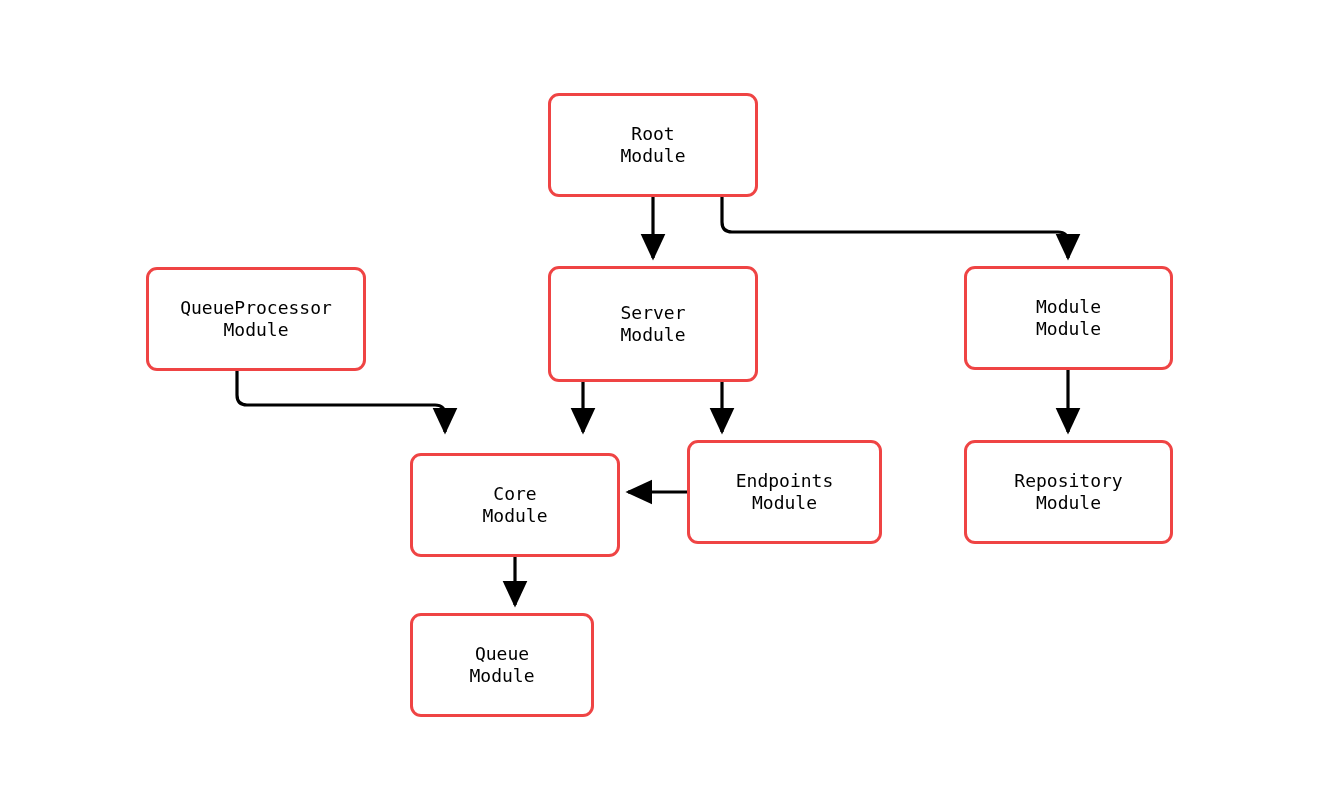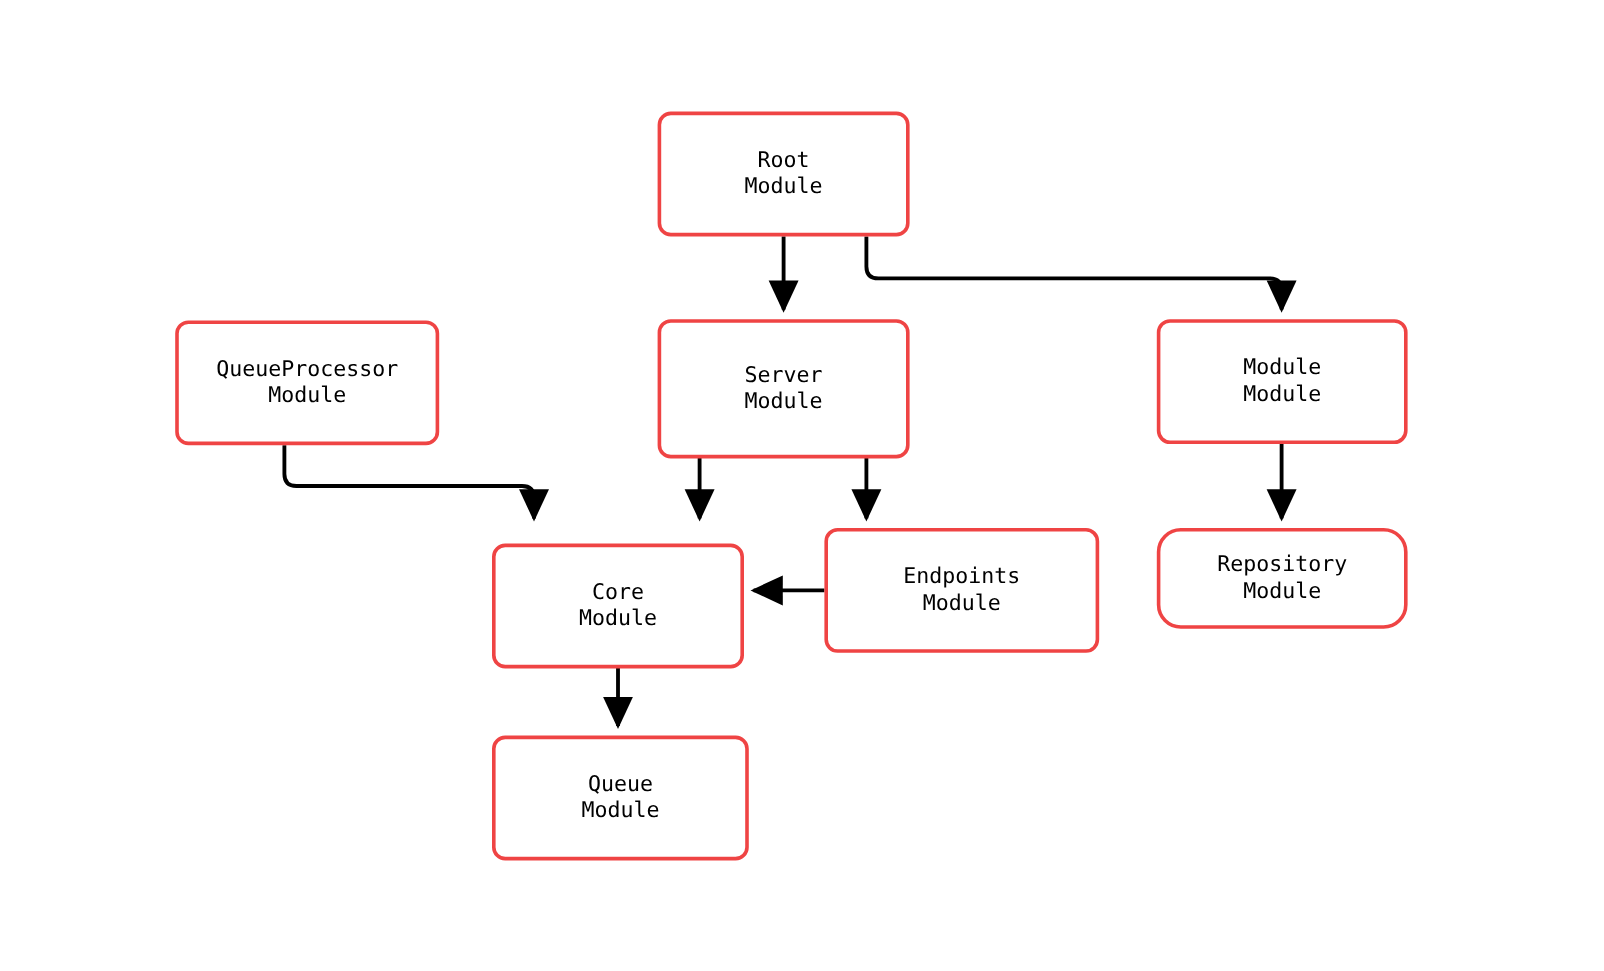--- a/index.html
+++ b/index.html
@@ -84,27 +84,27 @@
         <div class="node-label">Module</div>
       </div>
       <div class="node" style="left: 964px; top: 266px; width: 209px; height: 104px;">
         <div class="node-label">Module</div>
         <div class="node-label">Module</div>
       </div>
       <div class="node" style="left: 410px; top: 440px; width: 210px; height: 104px; margin-top: 13px;">
         <div class="node-label">Core</div>
         <div class="node-label">Module</div>
       </div>
-      <div class="node" style="left: 687px; top: 440px; width: 229px; height: 104px;">
+      <div class="node" style="left: 687px; top: 440px; width: 195px; height: 104px;">
         <div class="node-label">Endpoints</div>
         <div class="node-label">Module</div>
       </div>
-      <div class="node" style="left: 964px; top: 440px; width: 209px; height: 84px; border-radius: 20px;">
+      <div class="node" style="left: 964px; top: 440px; width: 209px; height: 104px;">
         <div class="node-label">Repository</div>
         <div class="node-label">Module</div>
       </div>
-      <div class="node" style="left: 410px; top: 613px; width: 214px; height: 104px;">
+      <div class="node" style="left: 410px; top: 613px; width: 184px; height: 104px;">
         <div class="node-label">Queue</div>
         <div class="node-label">Module</div>
       </div>
     </div>
 
 </div>
 
 </body></html>

